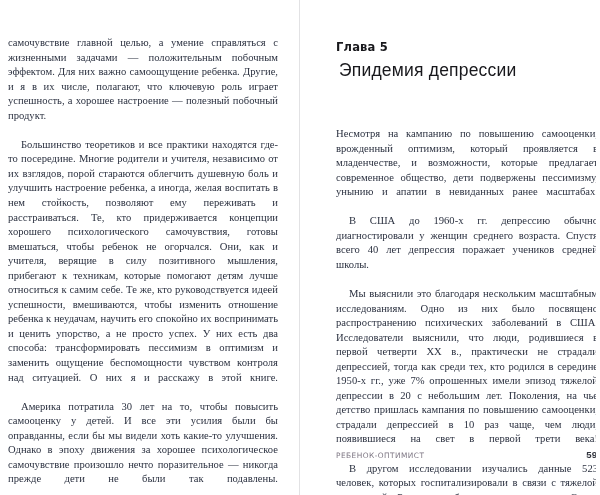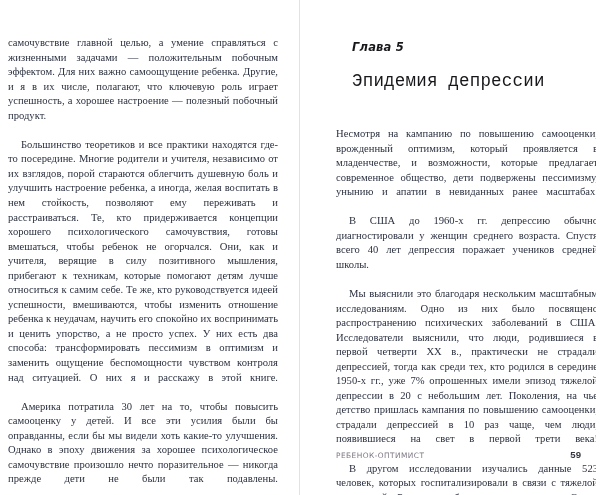--- a/index.html
+++ b/index.html
@@ -78,38 +78,37 @@
     top: 40px;
     width: 262px;
   }
   .chapter-label {
     font-family: "DejaVu Sans", "Liberation Sans", sans-serif;
     font-size: 11.5px;
     font-weight: 700;
     letter-spacing: 0.2px;
     color: #18181c;
     line-height: 15px;
-    margin: 0 0 5px 16px;
-    font-style: italic;
+    margin: 0 0 5px 0;
   }
   .chapter-title {
-    font-family: Liberation Mono, monospace;
+    font-family: Liberation Sans, sans-serif;
     font-size: 17.5px;
     font-weight: 400;
     letter-spacing: 0.2px;
     color: #18181c;
     line-height: 21px;
-    margin: 16px;
+    margin: 3px;
   }
 
   
   .footer {
     position: absolute;
     left: 36px;
-    right: 19px;
+    right: 3px;
     top: 449px;
     height: 14px;
     display: flex;
     align-items: baseline;
     justify-content: space-between;
   }
   .footer-title {
     font-family: "DejaVu Sans", "Liberation Sans", sans-serif;
     font-size: 7.4px;
     font-weight: 400;

